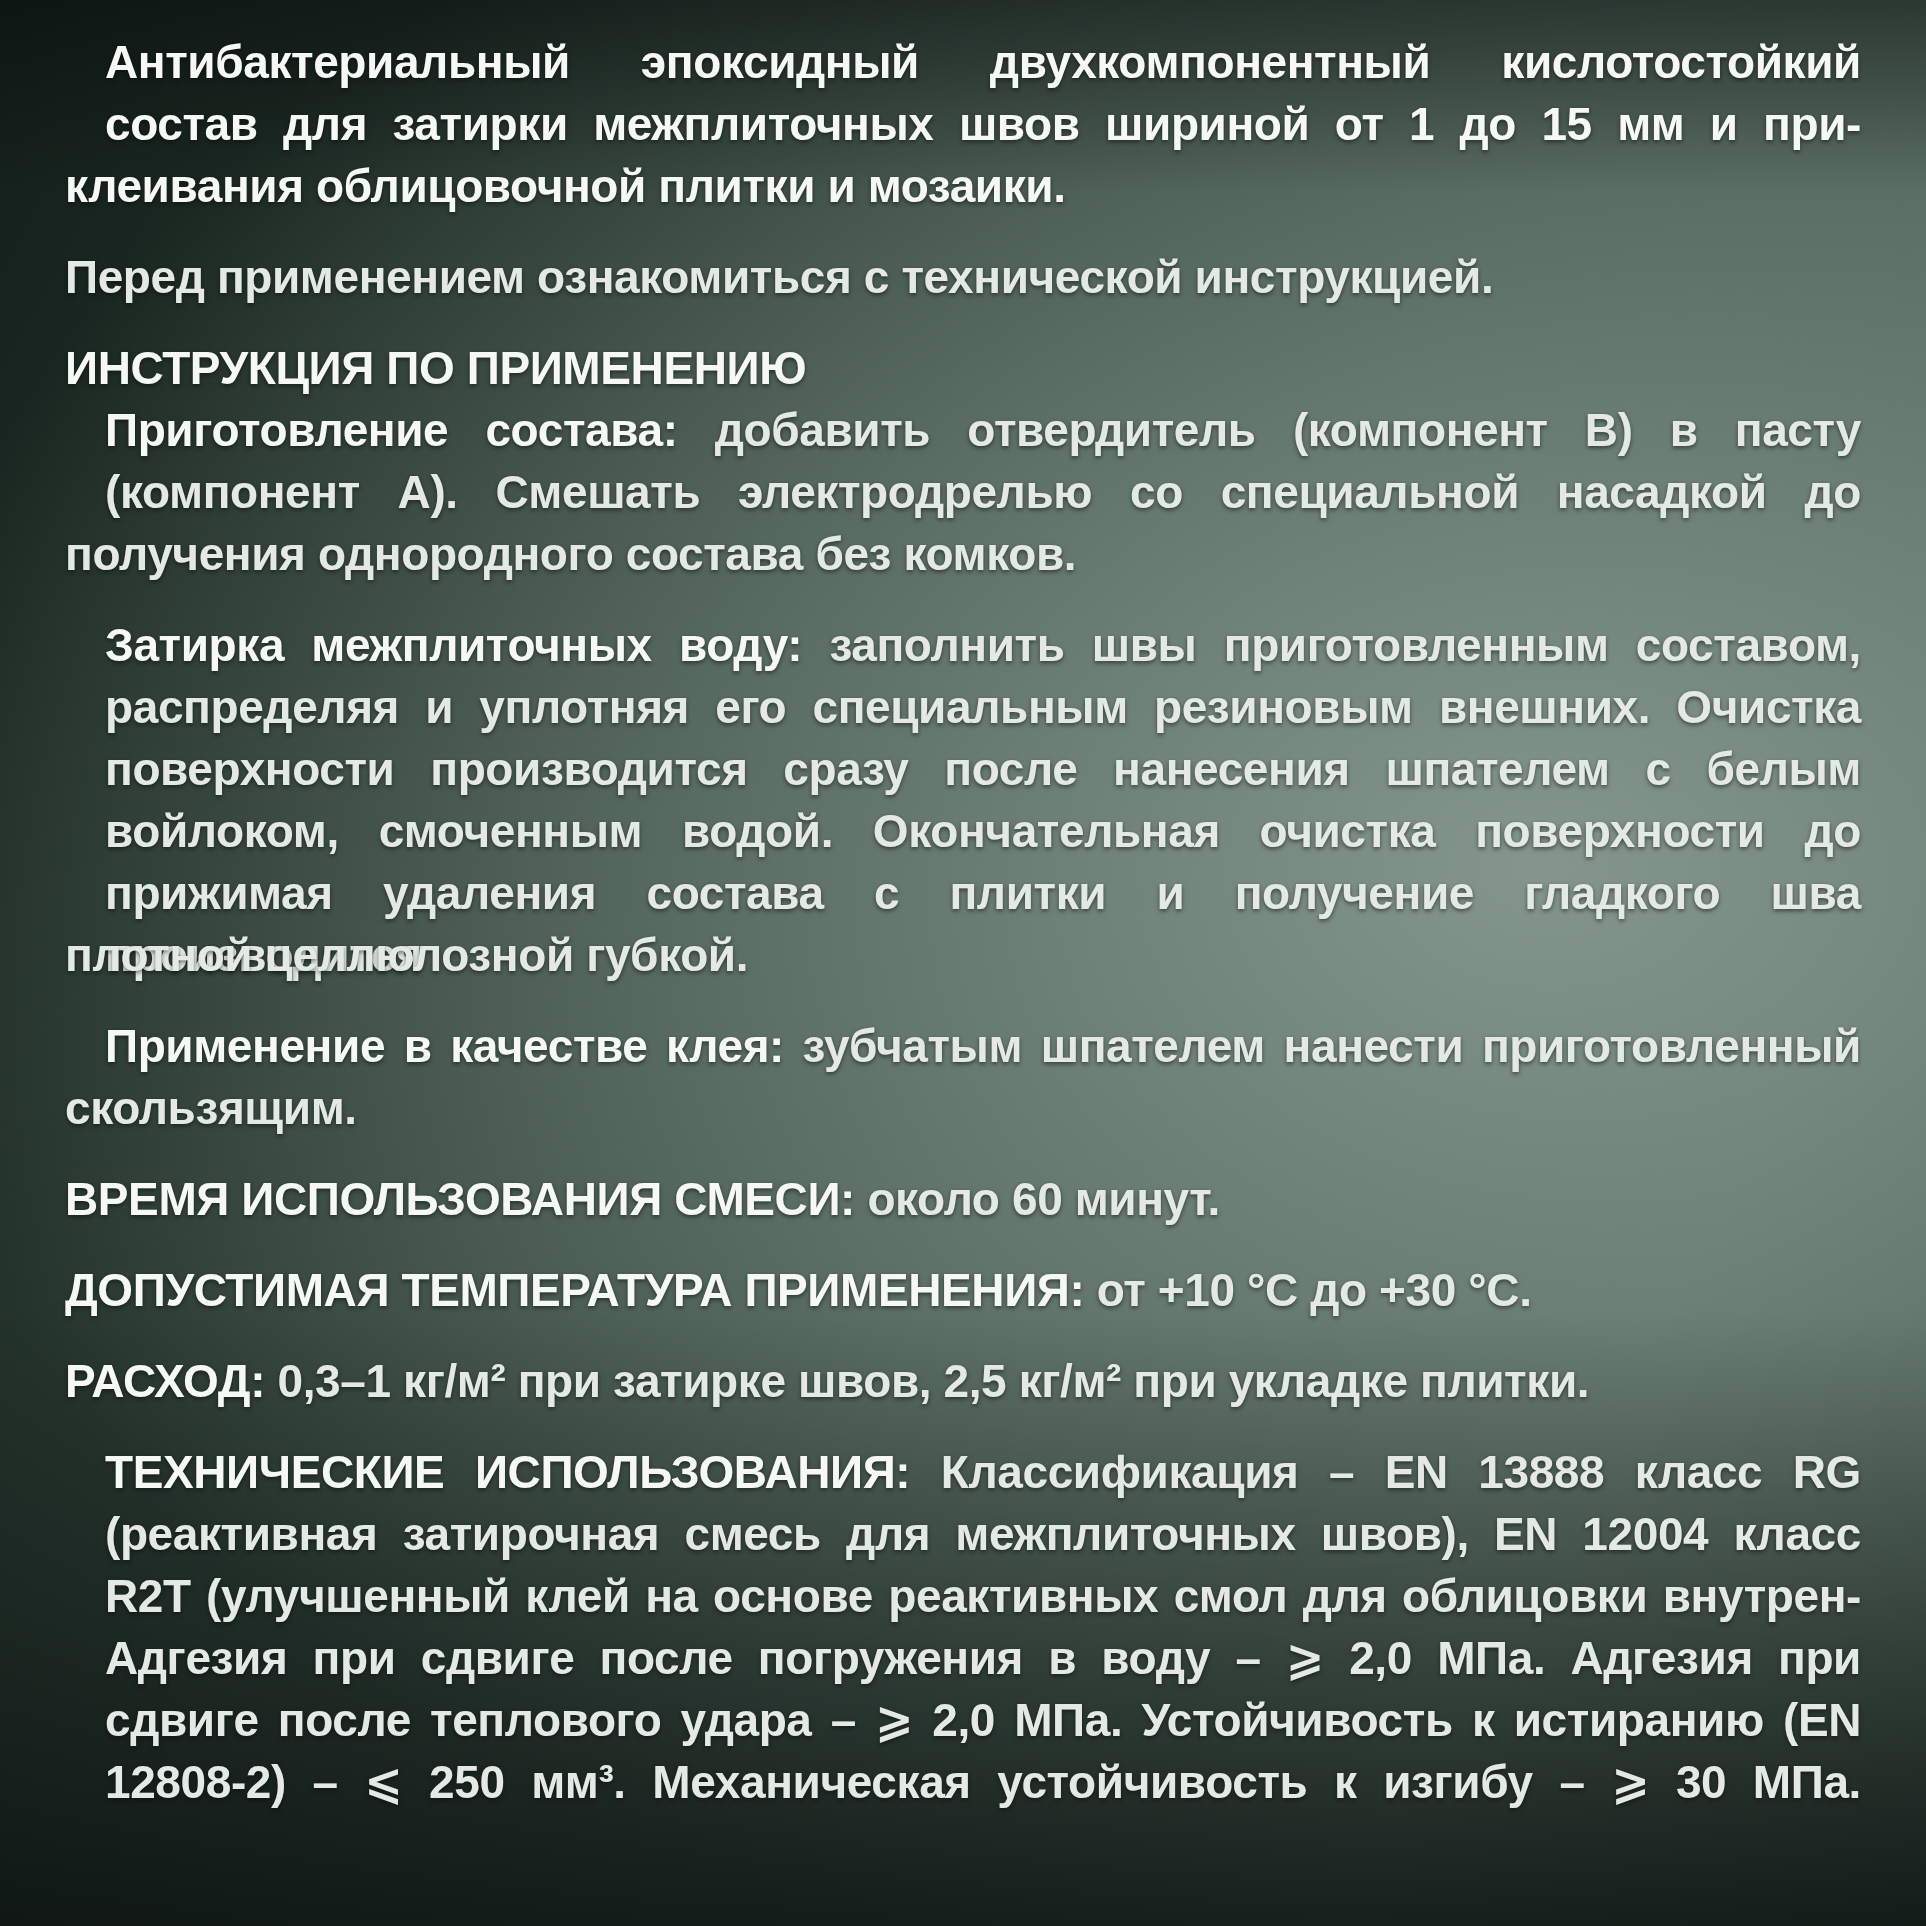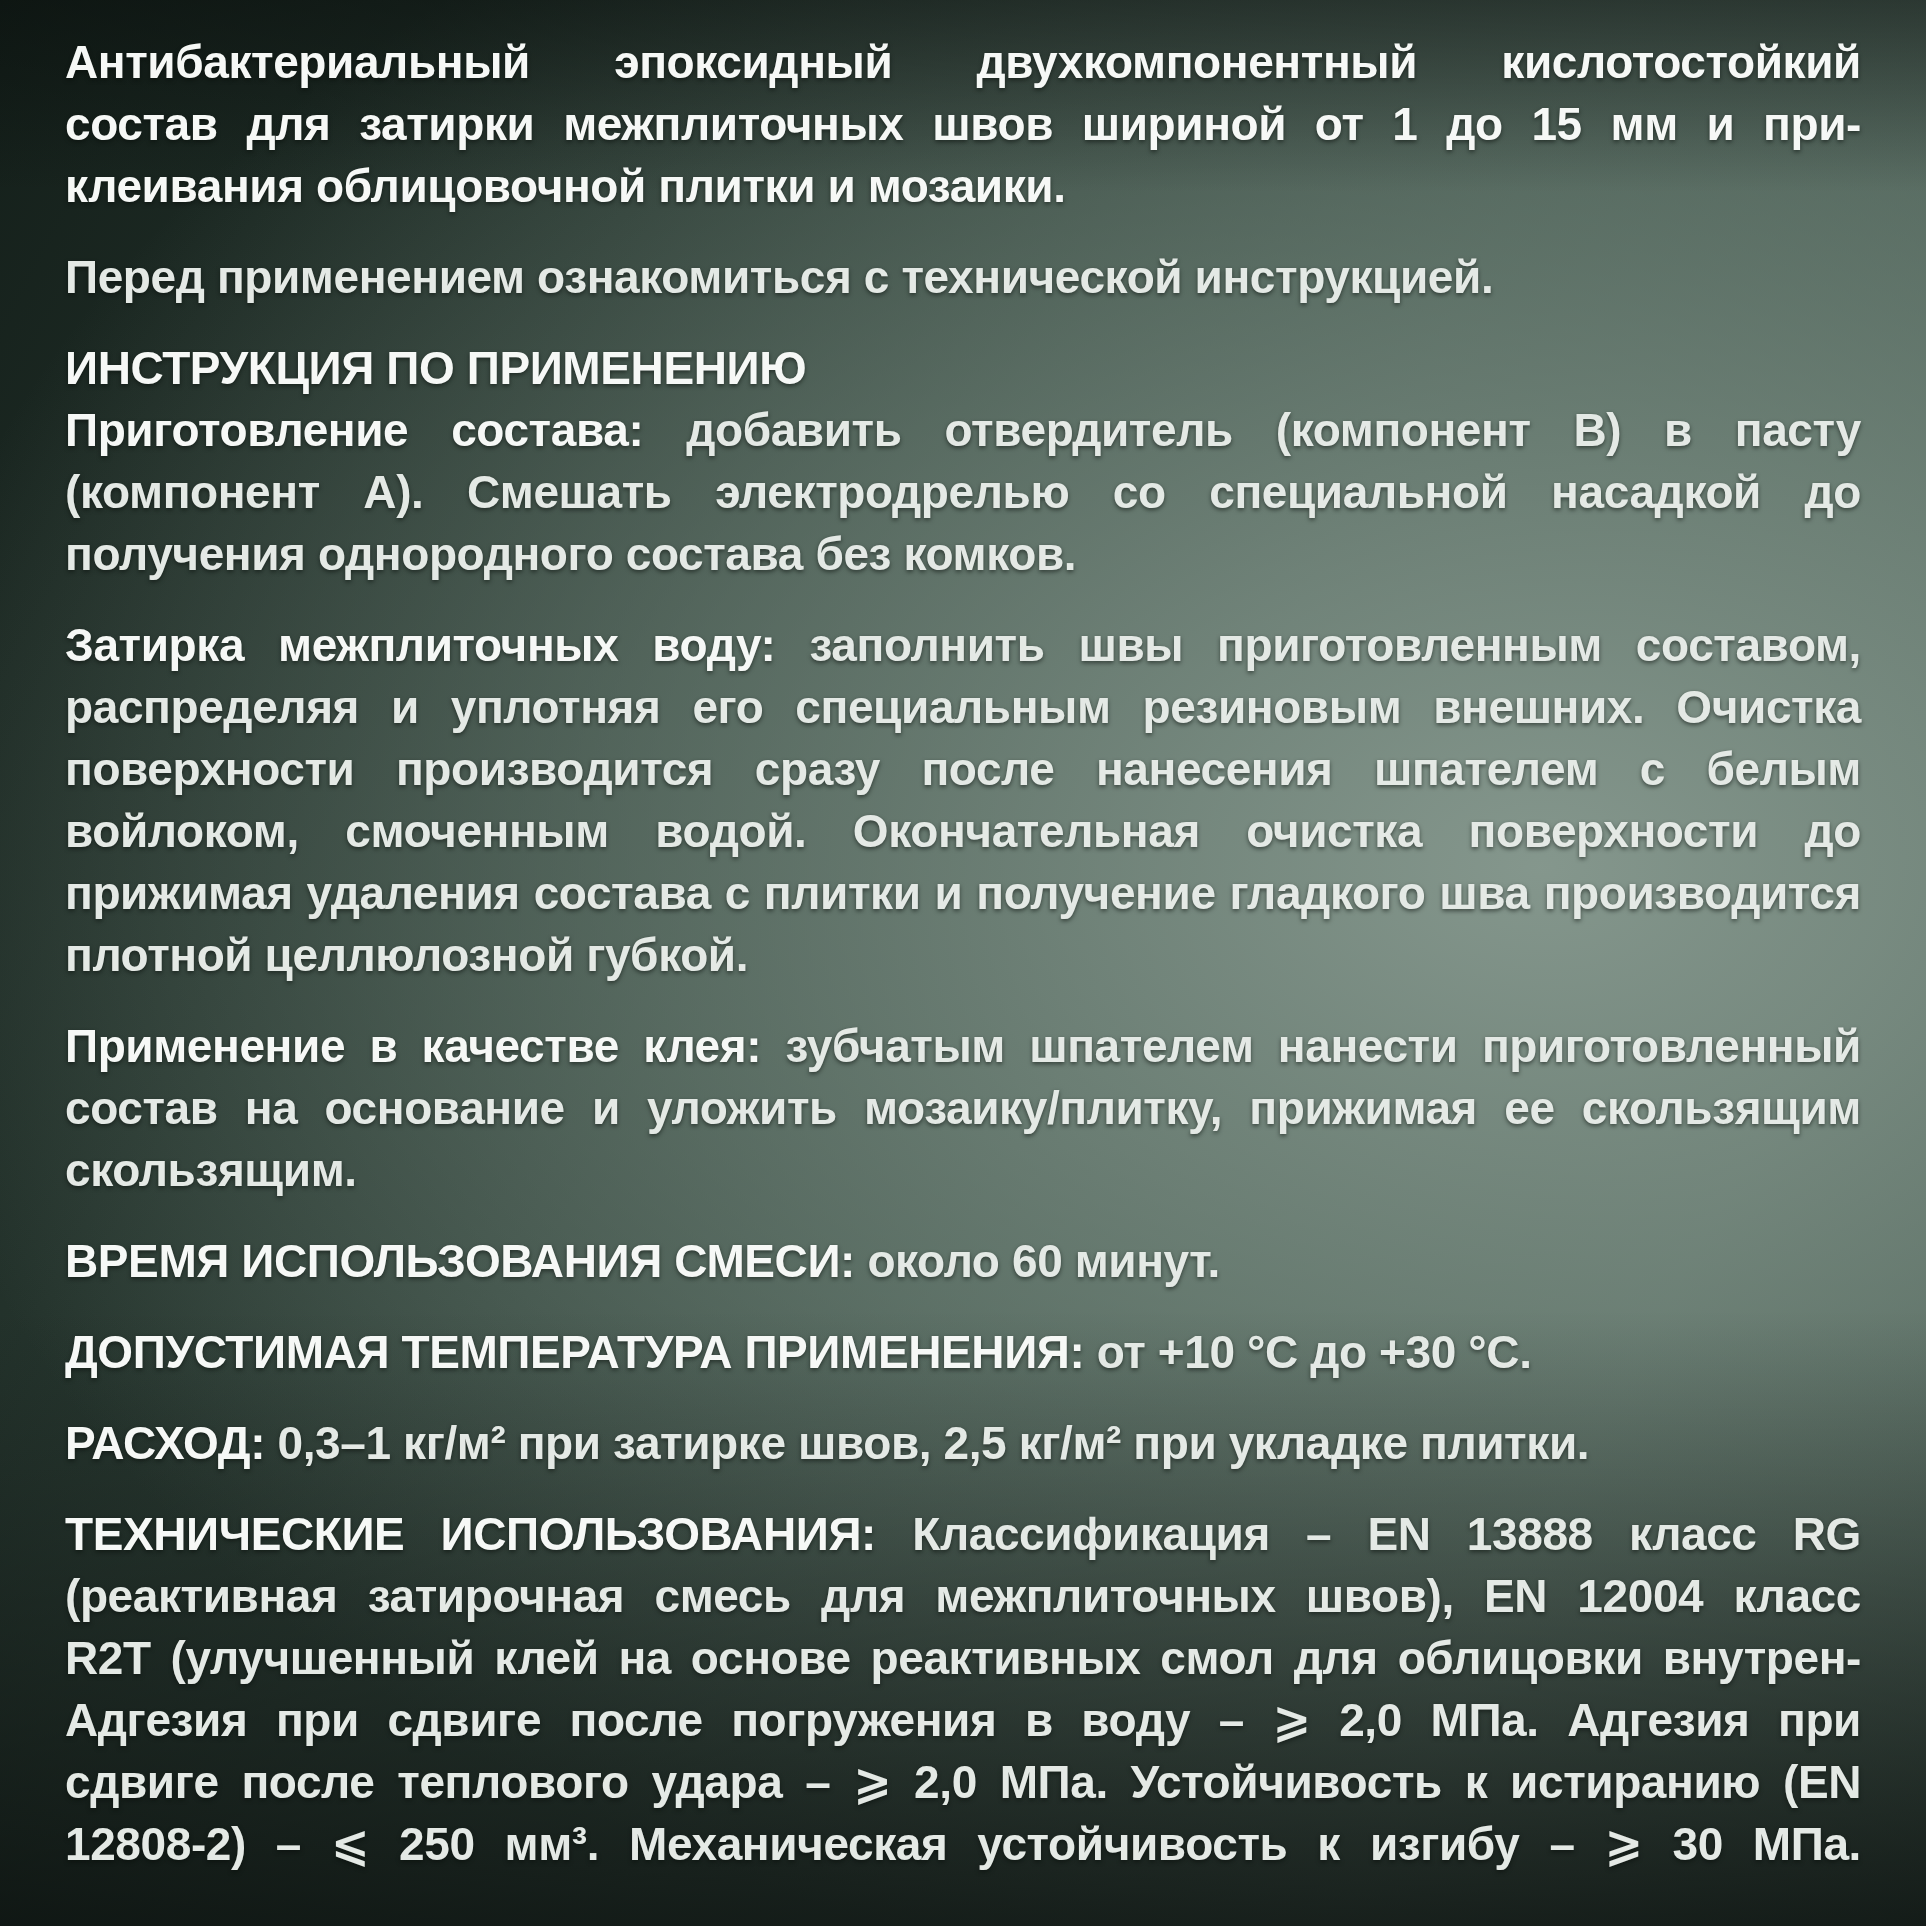--- a/index.html
+++ b/index.html
@@ -27,20 +27,21 @@
     line-height: 62px;
     font-size: 46px;
     letter-spacing: -0.4px;
     color: var(--text-regular, #e4e9e5);
     text-shadow: 0 2.3px 4.6px rgba(7,12,10,0.55);
     overflow: visible;
   }
   .just {
     text-align: justify;
     text-align-last: justify;
+    margin-left: 40px;
   }
   .b {
     font-weight: 700;
     color: var(--text-bold, #f6f8f6);
   }
   .r { font-weight: 700; }
 </style>
 </head>
 <body>
 
@@ -62,21 +63,20 @@
     <div class="para">
       <div class="line just"><span class="b">Затирка межплиточных воду:</span><span class="r"> заполнить швы приготовленным составом,</span></div>
       <div class="line just"><span class="r">распределяя и уплотняя его специальным резиновым внешних. Очистка</span></div>
       <div class="line just"><span class="r">поверхности производится сразу после нанесения шпателем с белым</span></div>
       <div class="line just"><span class="r">войлоком, смоченным водой. Окончательная очистка поверхности до</span></div>
       <div class="line just"><span class="r">прижимая удаления состава с плитки и получение гладкого шва производится</span></div>
       <div class="line"><span class="r">плотной целлюлозной губкой.</span></div>
     </div>
     <div class="para">
       <div class="line just"><span class="b">Применение в качестве клея:</span><span class="r"> зубчатым шпателем нанести приготовленный</span></div>
-      <div class="line just"><span class="r">состав на основание и уложить мозаику/плитку, прижимая ее скользящим</span></div>
       <div class="line"><span class="r">скользящим.</span></div>
     </div>
     <div class="para">
       <div class="line"><span class="b">ВРЕМЯ ИСПОЛЬЗОВАНИЯ СМЕСИ:</span><span class="r"> около 60 минут.</span></div>
     </div>
     <div class="para">
       <div class="line"><span class="b">ДОПУСТИМАЯ ТЕМПЕРАТУРА ПРИМЕНЕНИЯ:</span><span class="r"> от +10 °С до +30 °С.</span></div>
     </div>
     <div class="para">
       <div class="line"><span class="b">РАСХОД:</span><span class="r"> 0,3–1 кг/м² при затирке швов, 2,5 кг/м² при укладке плитки.</span></div>

